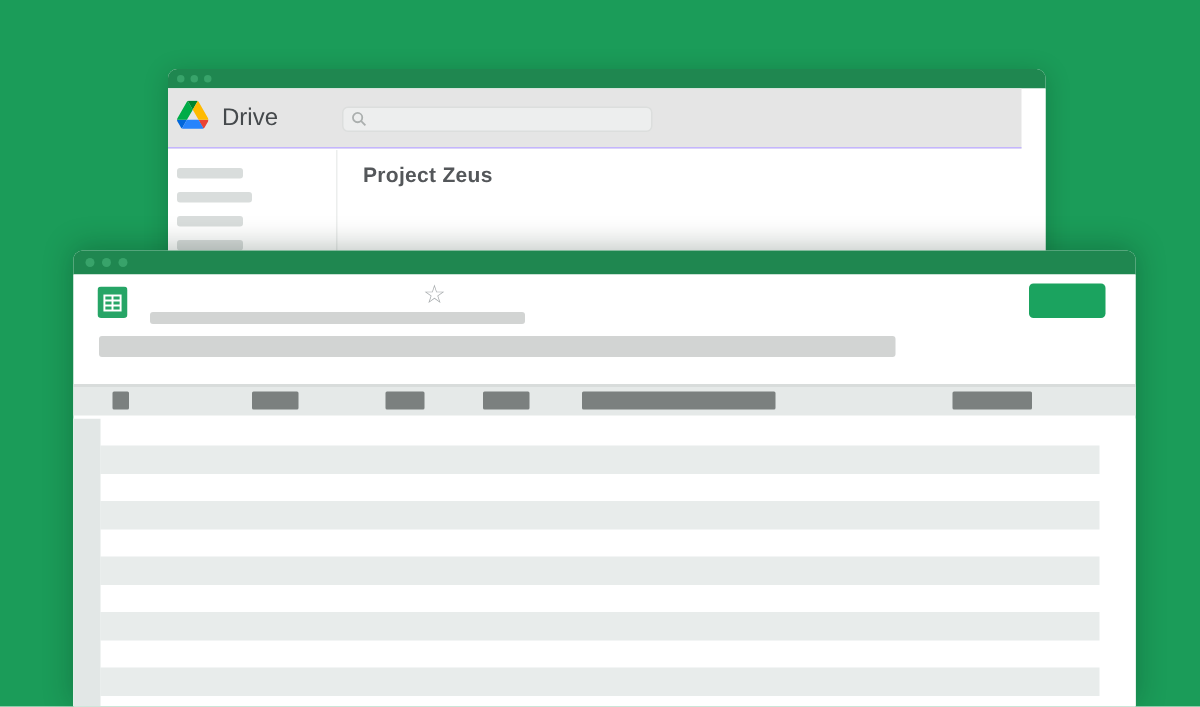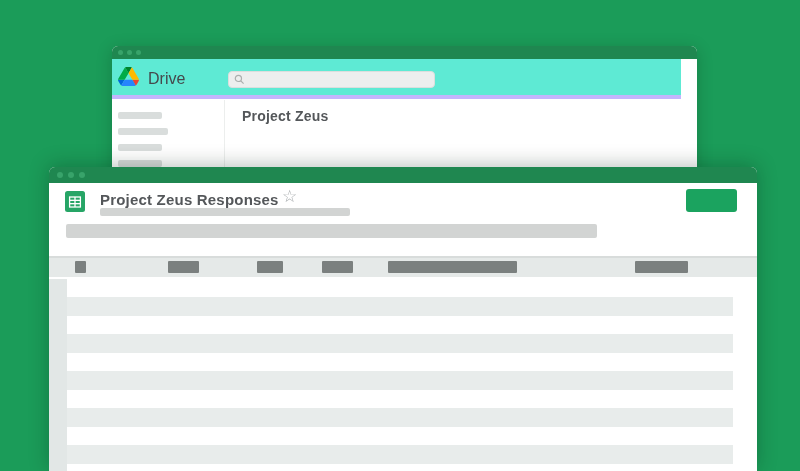--- a/index.html
+++ b/index.html
@@ -23,21 +23,21 @@
 
   .window{position:absolute;border-radius:6px 6px 0 0;box-shadow:0 3px 16px rgba(0,28,14,.22)}
   .titlebar{background:var(--title-bar);display:flex;align-items:center;border-radius:6px 6px 0 0}
   .dot{border-radius:50%;background:var(--title-bar-dot)}
 
   
   .drive{left:112px;top:46px;width:585px;height:140px;z-index:1;background:#fff}
   .drive .titlebar{height:13px;padding-left:6px;gap:4px}
   .drive .dot{width:5px;height:5px}
   .drive-body{position:absolute;top:13px;left:0;right:0;bottom:0;background:#fff}
-  .drive-header{position:absolute;top:0;left:0;right:16px;height:40px;border-bottom:4px solid #c4b5fd;background:#5eead4}
+  .drive-header{position:absolute;top:0;left:0;right:16px;height:40px;border-bottom:1px solid #c4b5fd;background:#e5e5e5}
   .drive-logo{position:absolute;left:6px;top:8px;width:21px;height:19px}
   .drive-name{position:absolute;left:36px;top:0;line-height:40px;font-size:16px;color:#45494C}
   .search-bar{position:absolute;left:116px;top:12px;width:207px;height:17px;background:#EDEEEE;border:1px solid #DCDEDD;border-radius:4px;display:flex;align-items:center;padding-left:5px}
   .drive-content{position:absolute;top:41px;left:0;right:0;bottom:0}
   .drive-sidebar{position:absolute;left:0;top:0;bottom:0;width:113px;border-right:1px solid #ECEEED}
   .sbar{height:7px;border-radius:2px;background:var(--drive-sidebar-gray);margin:9px 0 0 6px}
   .sbar:first-child{margin-top:12px}
   .drive-file{position:absolute;left:130px;top:8px;font-size:14px;font-weight:bold;color:var(--text-dark);letter-spacing:.2px}
 
   
@@ -115,21 +115,20 @@
     <div class="sheets-header">
       <svg class="sheets-icon" viewBox="0 0 20 21">
         <rect x="0" y="0" width="20" height="21" rx="2.5" fill="#26A566"></rect>
         <g stroke="#FFFFFF" stroke-width="1.3" fill="none">
           <rect x="4.6" y="6" width="10.8" height="10"></rect>
           <line x1="10" y1="6" x2="10" y2="16"></line>
           <line x1="4.6" y1="9.33" x2="15.4" y2="9.33"></line>
           <line x1="4.6" y1="12.66" x2="15.4" y2="12.66"></line>
         </g>
       </svg>
-      <span class="doc-title">Project Zeus Responses</span>
       <span class="star">☆</span>
       <div class="menu-bar"></div>
       <div class="tool-bar"></div>
       <button class="share-btn"></button>
     </div>
 
     <div class="sheet-area">
       <div class="band">
           <div class="hblock" style="left: 26px; width: 11px;"></div>
           <div class="hblock" style="left: 119px; width: 31px;"></div>

